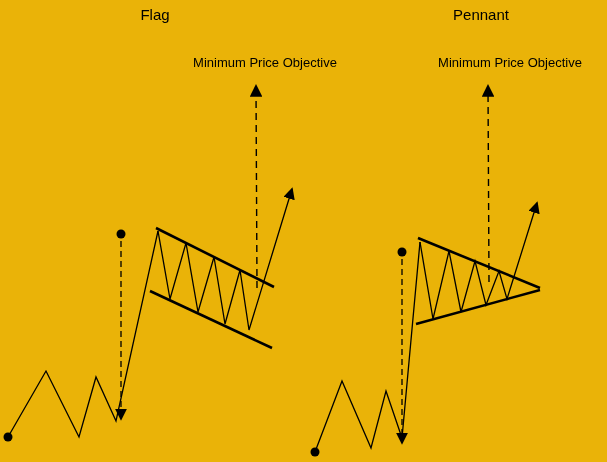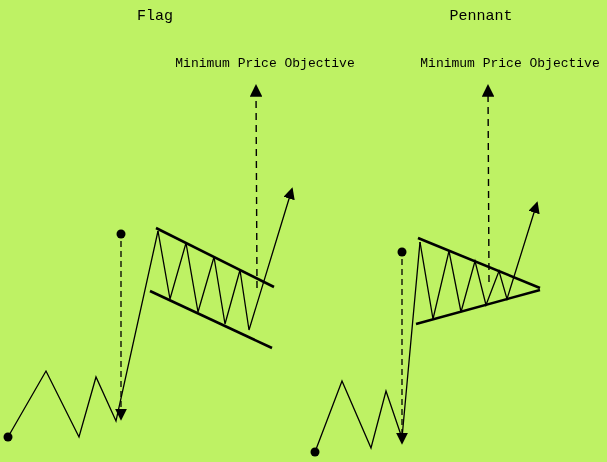--- a/index.html
+++ b/index.html
@@ -4,22 +4,22 @@
 <style>
   html, body {
     margin: 0;
     padding: 0;
     background: #ffffff;
   }
   .stage {
     position: relative;
     width: 607px;
     height: 462px;
-    background: #bef264;
-    font-family: Liberation Mono, monospace;
+    background: #eab308;
+    font-family: Liberation Sans, sans-serif;
     overflow: hidden;
   }
   svg { display: block; }
   text { fill: #000000; }
   .title   { font-size: 15px; }
   .objlabel{ font-size: 13px; }
 </style>
 </head>
 <body>
 

